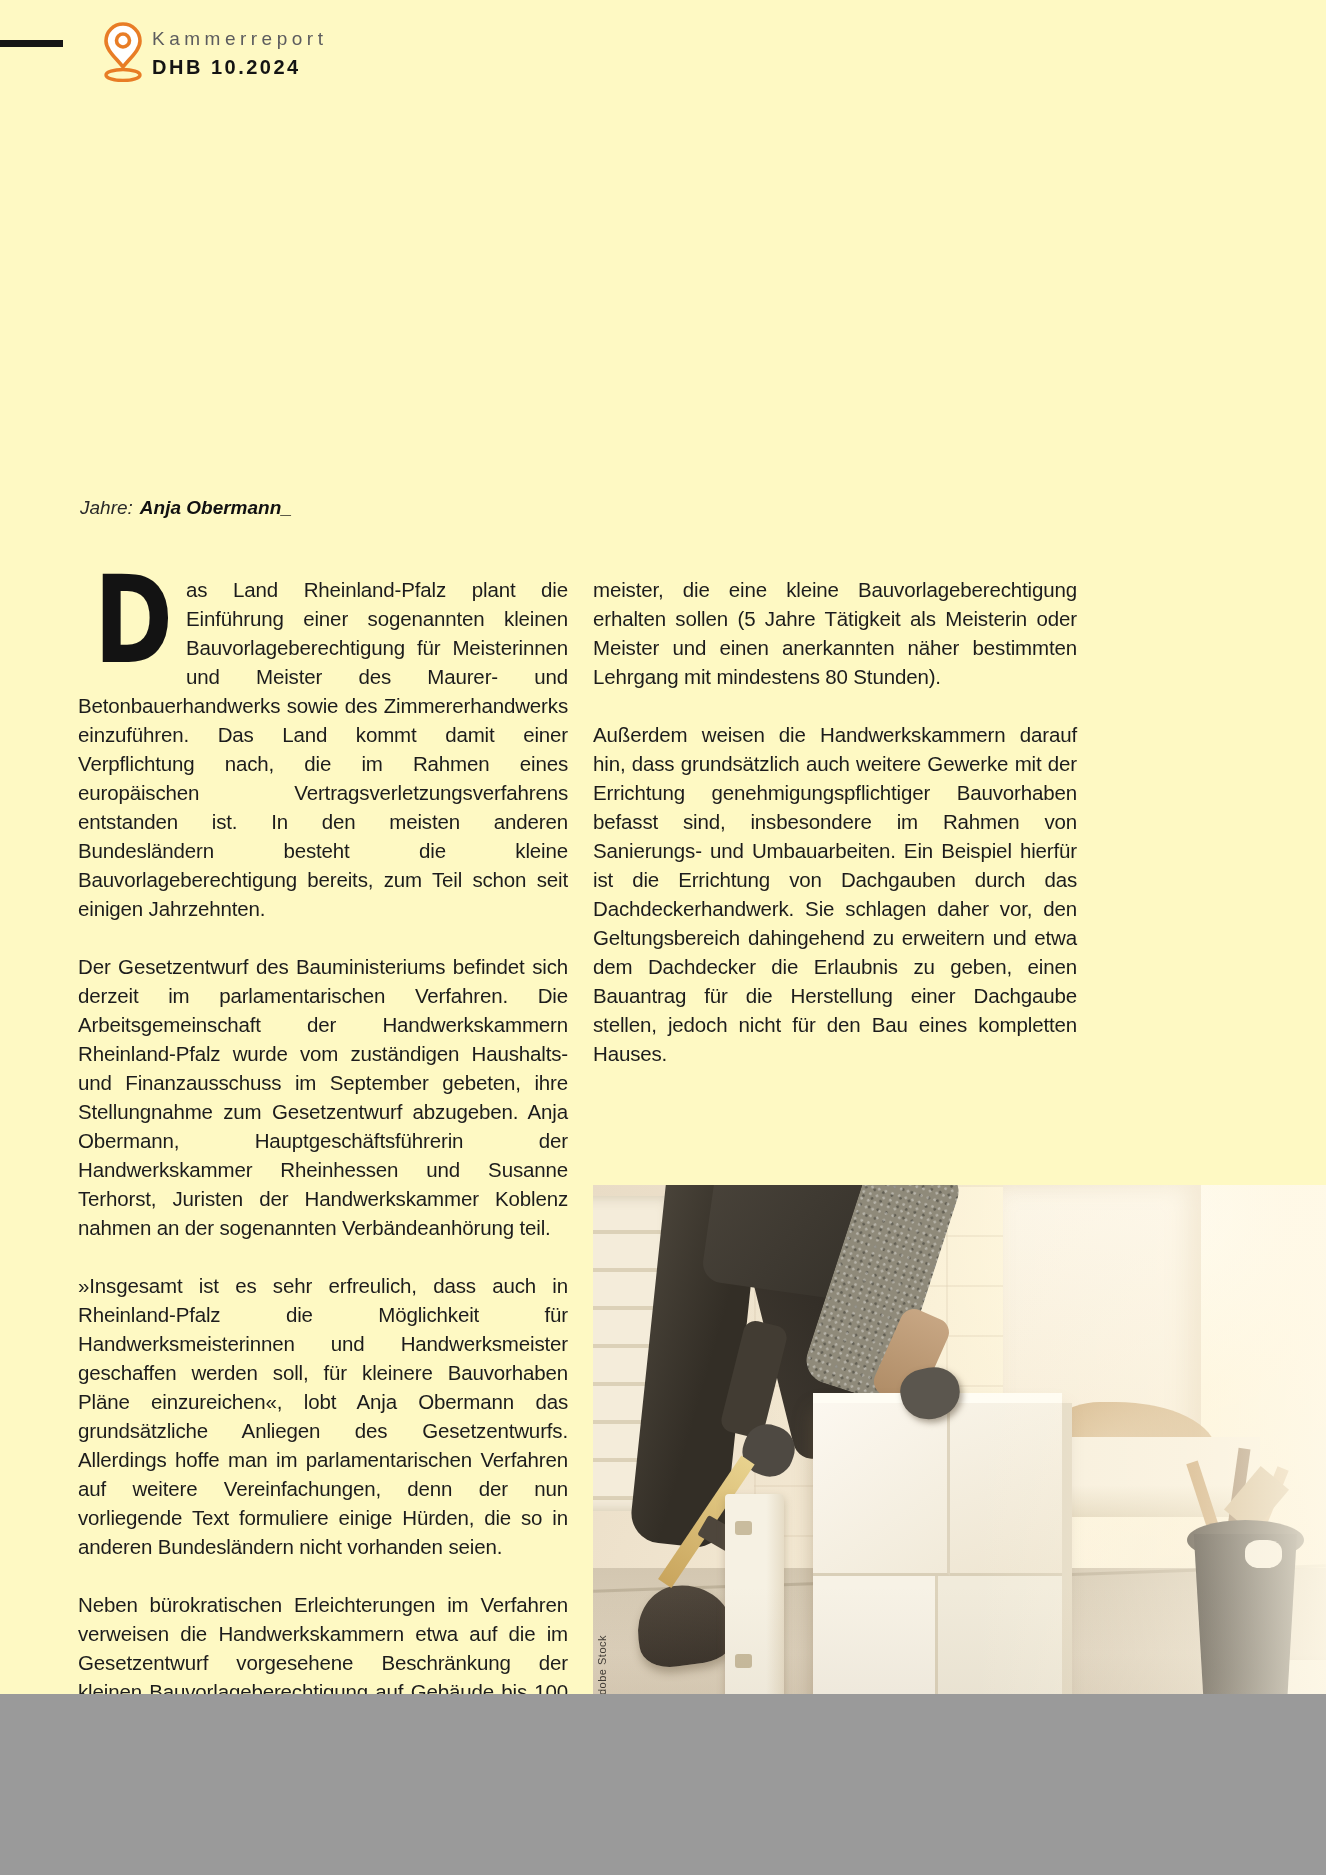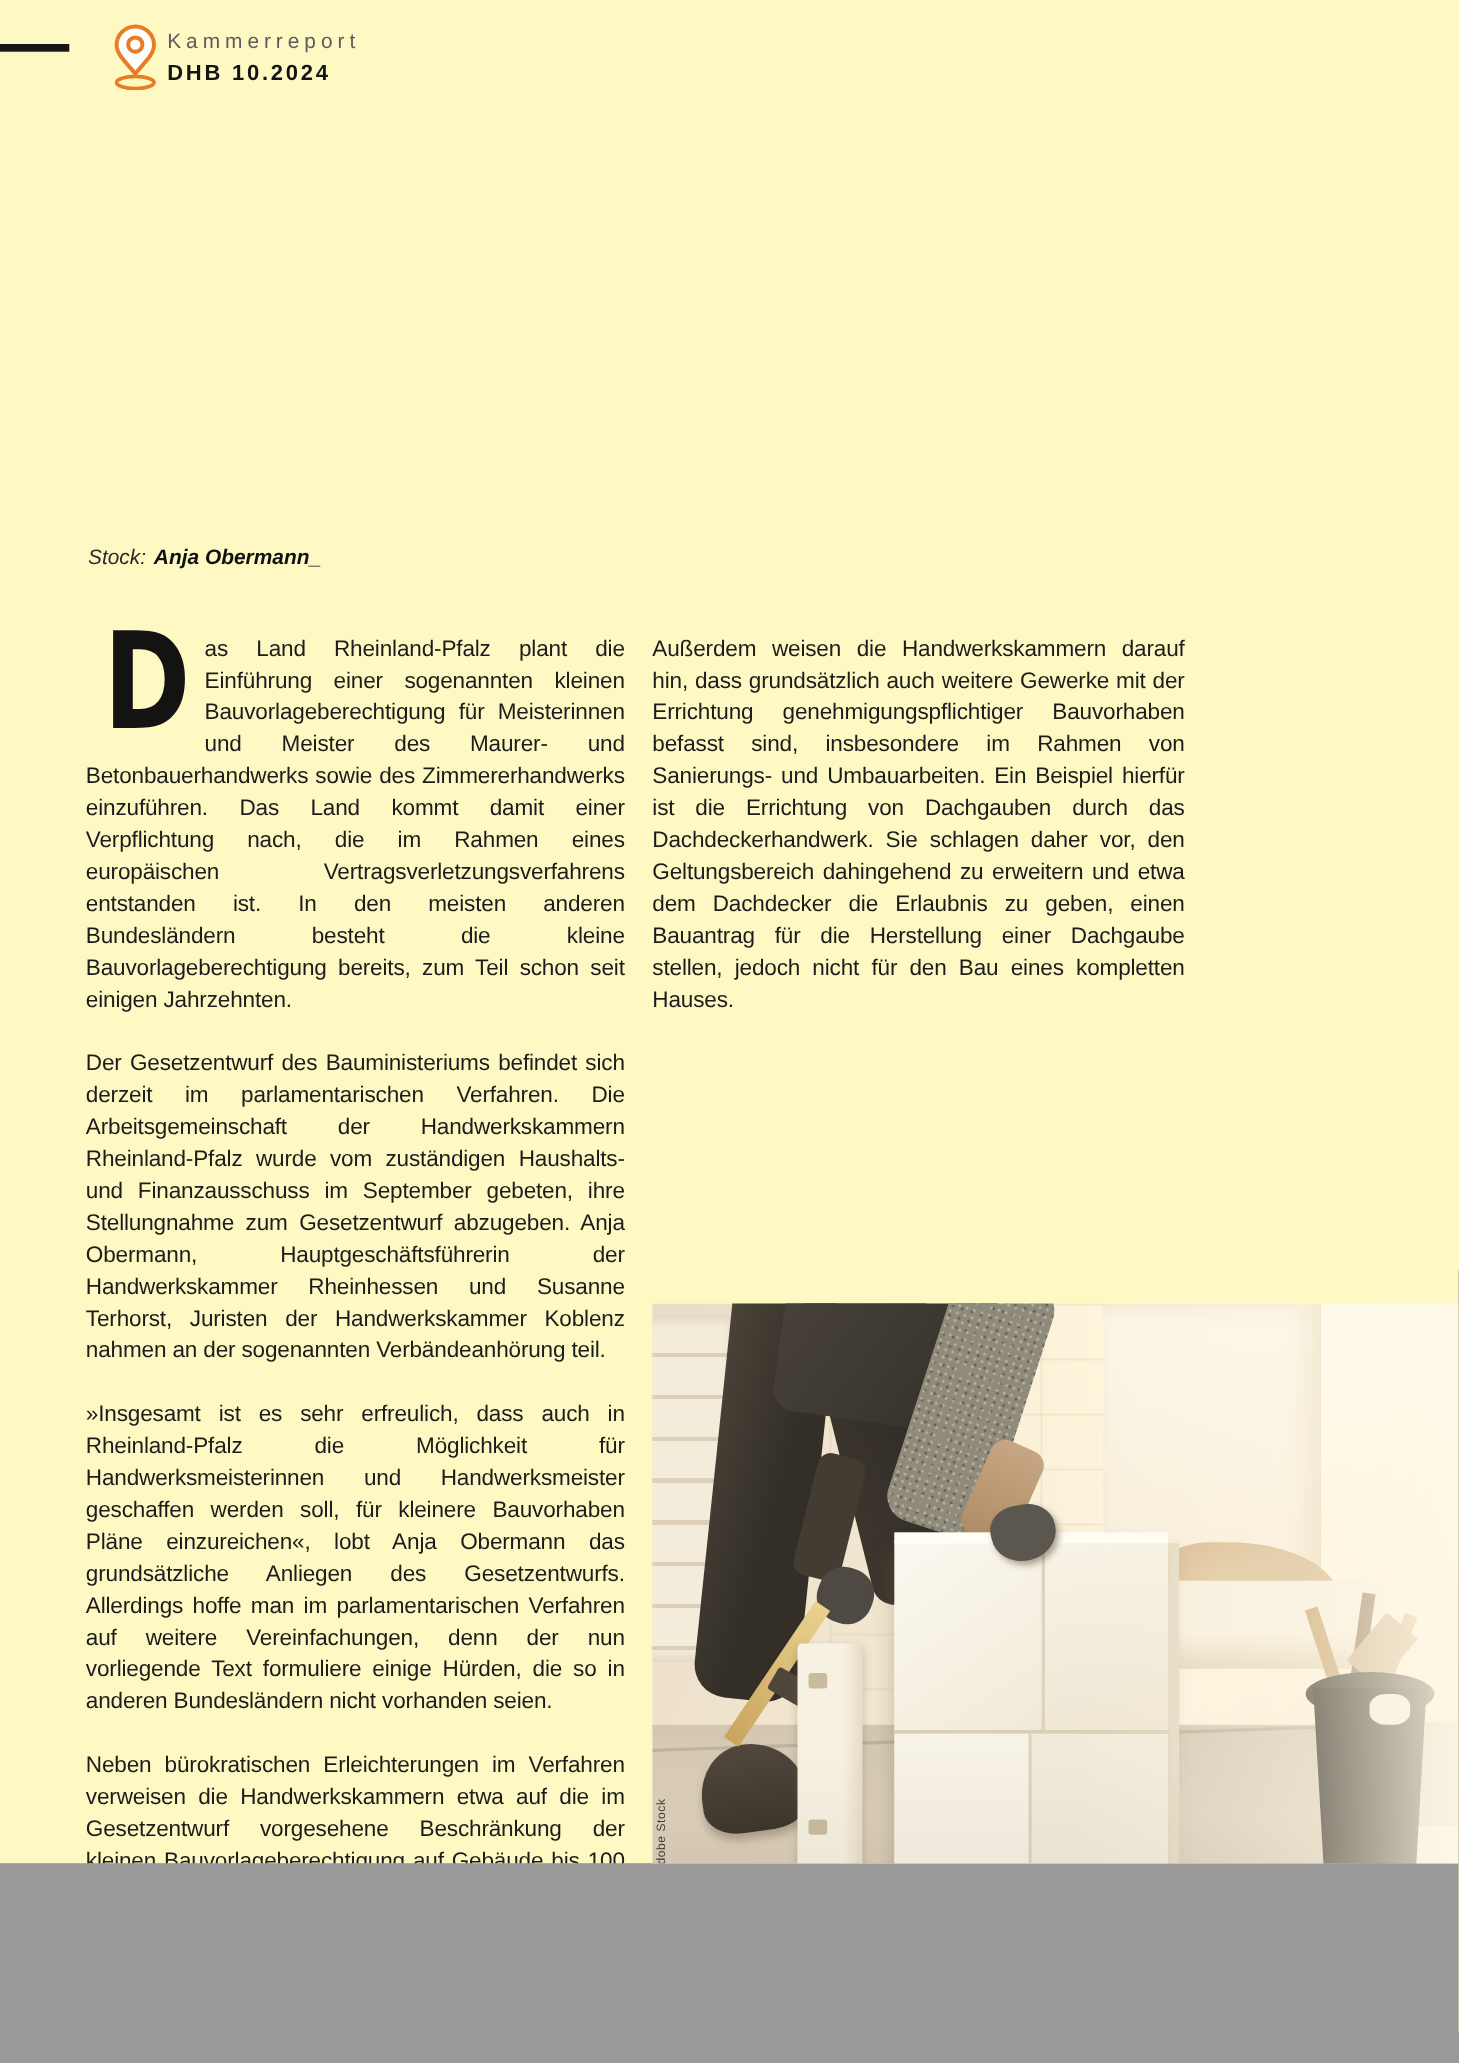--- a/index.html
+++ b/index.html
@@ -138,30 +138,31 @@
       <path d="M25 4 C34.5 4 42 11.5 42 21 C42 30 32 38 25 47 C18 38 8 30 8 21 C8 11.5 15.5 4 25 4 Z" fill="#ffffff" stroke="#E87D26" stroke-width="3.6"></path>
       <circle cx="25" cy="20.5" r="6.5" fill="none" stroke="#E87D26" stroke-width="3.6"></circle>
     </svg>
   </div>
   <div class="header-text">
     <div class="header-section">Kammerreport</div>
     <div class="header-issue">DHB 10.2024</div>
   </div>
 
 
-  <div class="byline"><span>Stock:</span><b>Anja Obermann_</b></div>
+  <div class="byline"><span>Jahre:</span><b>Anja Obermann_</b></div>
 
   <div class="col col-left">
     <p><span class="dropcap">D</span><span>as Land Rheinland-Pfalz plant die Einführung einer sogenannten kleinen Bauvorlageberechtigung für Meisterinnen und Meister des Maurer- und Betonbauerhandwerks sowie des Zimmererhandwerks einzuführen. Das Land kommt damit einer Verpflichtung nach, die im Rahmen eines europäischen Vertragsverletzungsverfahrens entstanden ist. In den meisten anderen Bundesländern besteht die kleine Bauvorlageberechtigung bereits, zum Teil schon seit einigen Jahrzehnten.</span></p>
     <p>Der Gesetzentwurf des Bauministeriums befindet sich derzeit im parlamentarischen Verfahren. Die Arbeitsgemeinschaft der Handwerkskammern Rheinland-Pfalz wurde vom zuständigen Haushalts- und Finanzausschuss im September gebeten, ihre Stellungnahme zum Gesetzentwurf abzugeben. Anja Obermann, Hauptgeschäftsführerin der Handwerkskammer Rheinhessen und Susanne Terhorst, Juristen der Handwerkskammer Koblenz nahmen an der sogenannten Verbändeanhörung teil.</p>
     <p>»Insgesamt ist es sehr erfreulich, dass auch in Rheinland-Pfalz die Möglichkeit für Handwerksmeisterinnen und Handwerksmeister geschaffen werden soll, für kleinere Bauvorhaben Pläne einzureichen«, lobt Anja Obermann das grundsätzliche Anliegen des Gesetzentwurfs. Allerdings hoffe man im parlamentarischen Verfahren auf weitere Vereinfachungen, denn der nun vorliegende Text formuliere einige Hürden, die so in anderen Bundesländern nicht vorhanden seien.</p>
     <p>Neben bürokratischen Erleichterungen im Verfahren verweisen die Handwerkskammern etwa auf die im Gesetzentwurf vorgesehene Beschränkung der kleinen Bauvorlageberechtigung auf Gebäude bis 100 m² Grundfläche, die in anderen Bundesländern und im mit der EU getroffenen Kompromiss so nicht vorhanden ist. Höher als in den meisten anderen Bundesländern sind auch die Qualifikationsanforderungen an Handwerks-</p>
   </div>
 
   <div class="col col-right">
+    <p>meister, die eine kleine Bauvorlageberechtigung erhalten sollen (5 Jahre Tätigkeit als Meisterin oder Meister und einen anerkannten näher bestimmten Lehrgang mit mindestens 80 Stunden).</p>
     <p>Außerdem weisen die Handwerkskammern darauf hin, dass grundsätzlich auch weitere Gewerke mit der Errichtung genehmigungspflichtiger Bauvorhaben befasst sind, insbesondere im Rahmen von Sanierungs- und Umbauarbeiten. Ein Beispiel hierfür ist die Errichtung von Dachgauben durch das Dachdeckerhandwerk. Sie schlagen daher vor, den Geltungsbereich dahingehend zu erweitern und etwa dem Dachdecker die Erlaubnis zu geben, einen Bauantrag für die Herstellung einer Dachgaube stellen, jedoch nicht für den Bau eines kompletten Hauses.</p>
   </div>
 
   <div class="photo">
     <div class="ph-bg"></div>
     <div class="ph-wall-grid"></div>
     <div class="ph-panel"></div>
     <div class="ph-floor"></div>
     <div class="ph-floor-line"></div>
     <div class="ph-pallet"></div>

